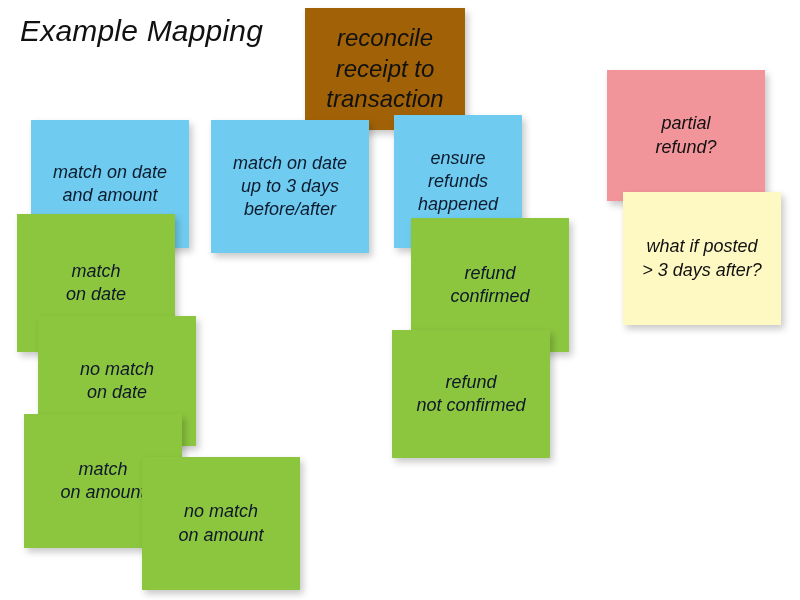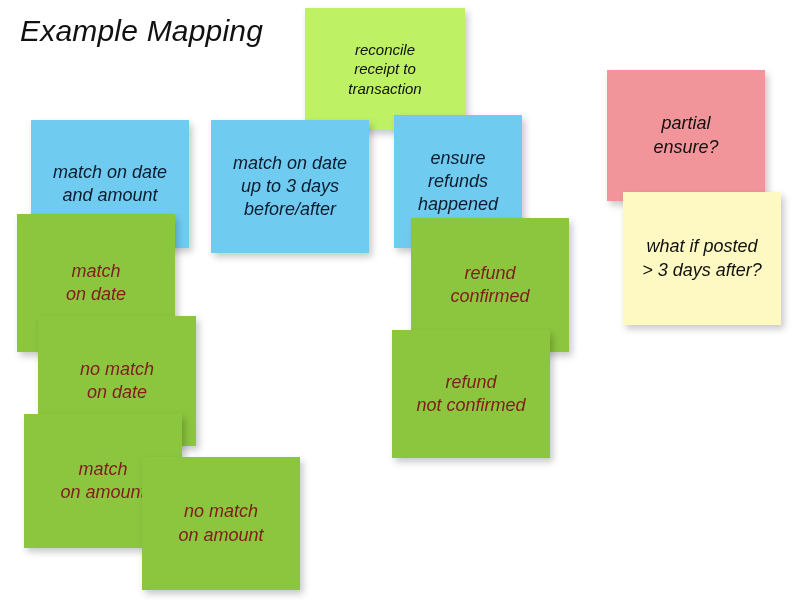--- a/index.html
+++ b/index.html
@@ -38,51 +38,51 @@
     line-height: 1.28;
     padding: 6px 8px;
     box-shadow: 3px 4px 7px rgba(0,0,0,0.22);
     overflow: hidden;
   }
   .card .card-text {
     display: block;
     white-space: pre-line;
   }
   .card.blue  { background: #6FCCF0; color: #0d1b2e; }
-  .card.green { background: #8CC63F; color: #7f1d1d; }
+  .card.green { background: #8CC63F; color: #0f172a; }
   .card.yellow{ background: #F7F09C; color: #111111; }
   .card.pink  { background: #F2959B; color: #111111; }
 </style>
 </head>
 <body>
 
 <div id="canvas" style="background: rgb(255, 255, 255);">
   <div id="page-title">Example Mapping</div>
   <div id="cards-layer">
-      <div class="card yellow" style="left: 305px; top: 8px; width: 160px; height: 122px; z-index: 3; font-size: 15px; background: #bef264;">
+      <div class="card yellow" style="left: 305px; top: 8px; width: 160px; height: 122px; z-index: 3; font-size: 24px; background: #a16207;">
         <span class="card-text">reconcile
 receipt to
 transaction</span>
       </div>
       <div class="card blue" style="left: 31px; top: 120px; width: 158px; height: 128px; z-index: 4; font-size: 18px; background: rgb(111, 204, 240);">
         <span class="card-text">match on date
 and amount</span>
       </div>
       <div class="card blue" style="left: 211px; top: 120px; width: 158px; height: 133px; z-index: 4; font-size: 18px; background: rgb(111, 204, 240);">
         <span class="card-text">match on date
 up to 3 days
 before/after</span>
       </div>
       <div class="card blue" style="left: 394px; top: 115px; width: 128px; height: 133px; z-index: 4; font-size: 18px; background: rgb(111, 204, 240);">
         <span class="card-text">ensure refunds
 happened</span>
       </div>
       <div class="card pink" style="left: 607px; top: 70px; width: 158px; height: 131px; z-index: 4; font-size: 18px; background: rgb(242, 149, 155);">
         <span class="card-text">partial
-ensure?</span>
+refund?</span>
       </div>
       <div class="card pink" style="left: 623px; top: 192px; width: 158px; height: 133px; z-index: 5; font-size: 18px; background: #fef9c3;">
         <span class="card-text">what if posted
 &gt; 3 days after?</span>
       </div>
       <div class="card green" style="left: 17px; top: 214px; width: 158px; height: 138px; z-index: 5; font-size: 18px; background: rgb(140, 198, 63);">
         <span class="card-text">match
 on date</span>
       </div>
       <div class="card green" style="left: 38px; top: 316px; width: 158px; height: 130px; z-index: 6; font-size: 18px; background: rgb(140, 198, 63);">

